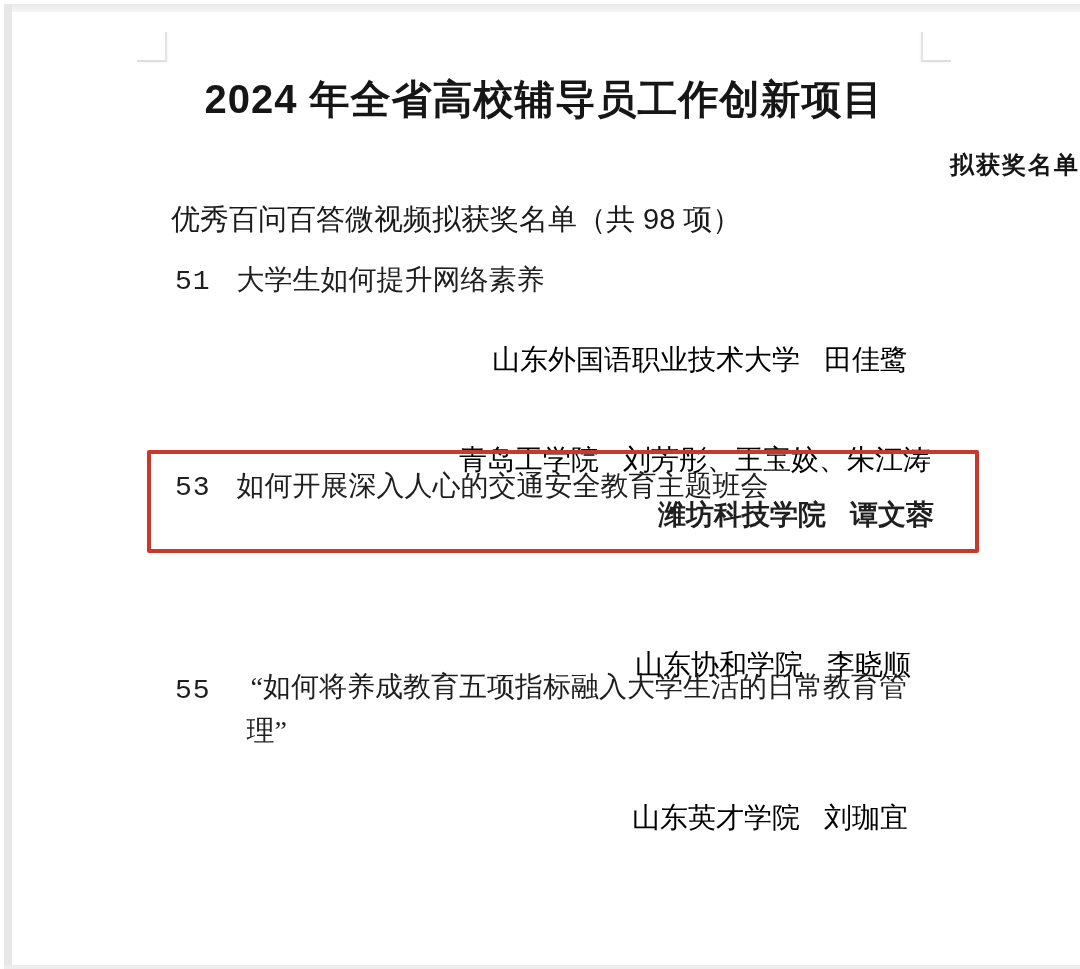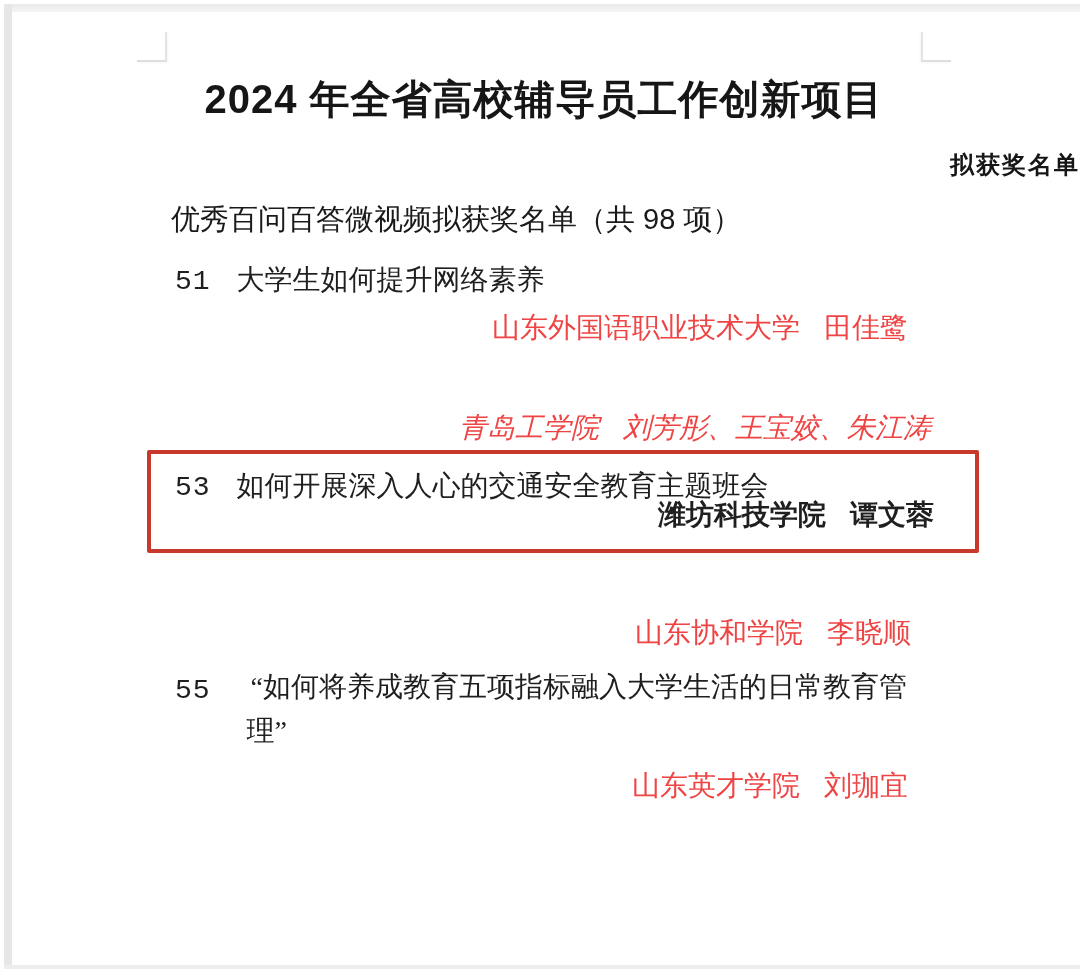--- a/index.html
+++ b/index.html
@@ -36,27 +36,27 @@
   
   .section-heading { position: absolute; left: 163px; top: 193px;
                font-family: "Liberation Sans", sans-serif; font-weight: 400;
                font-size: 29px; line-height: 36px; color: #1a1a1a; }
 
   
   .title-row { position: absolute; left: 163px; font-size: 28px; line-height: 38px;
                white-space: nowrap; color: #1f1f1f; }
   .item-num  { display: inline-block; margin-right: 18px; letter-spacing: 1px; font-family: Liberation Mono, monospace; }
   .names-row { position: absolute; font-size: 28px; line-height: 38px;
-               text-align: right; white-space: nowrap; color: #ef4444; }
+               text-align: right; white-space: nowrap; color: #000000; margin-top: 32px; }
   .aff { margin-right: 16px; }
 
   .r51t { top: 251px; }
   .r51n { top: 301px; left: 163px; width: 749px; }   
   .r52t { top: 351px; }
-  .r52n { top: 401px; left: 163px; width: 772px; font-style: italic; }   
+  .r52n { top: 401px; left: 163px; width: 772px; }   
 
   
   .highlight-box { position: absolute; left: 143px; top: 446px; width: 832px; height: 103px;
                    border: 4px solid #c9392b; border-radius: 2px; background: transparent; }
   .hl-title { position: absolute; left: 16px; top: 7px; font-size: 28px; line-height: 38px;
               white-space: nowrap; color: #1f1f1f; }
   .hl-names { position: absolute; right: 33px; top: 38px; font-size: 28px; line-height: 38px;
               white-space: nowrap; color: #1f1f1f; font-weight: bold; }
 
   .r54t { top: 556px; }

